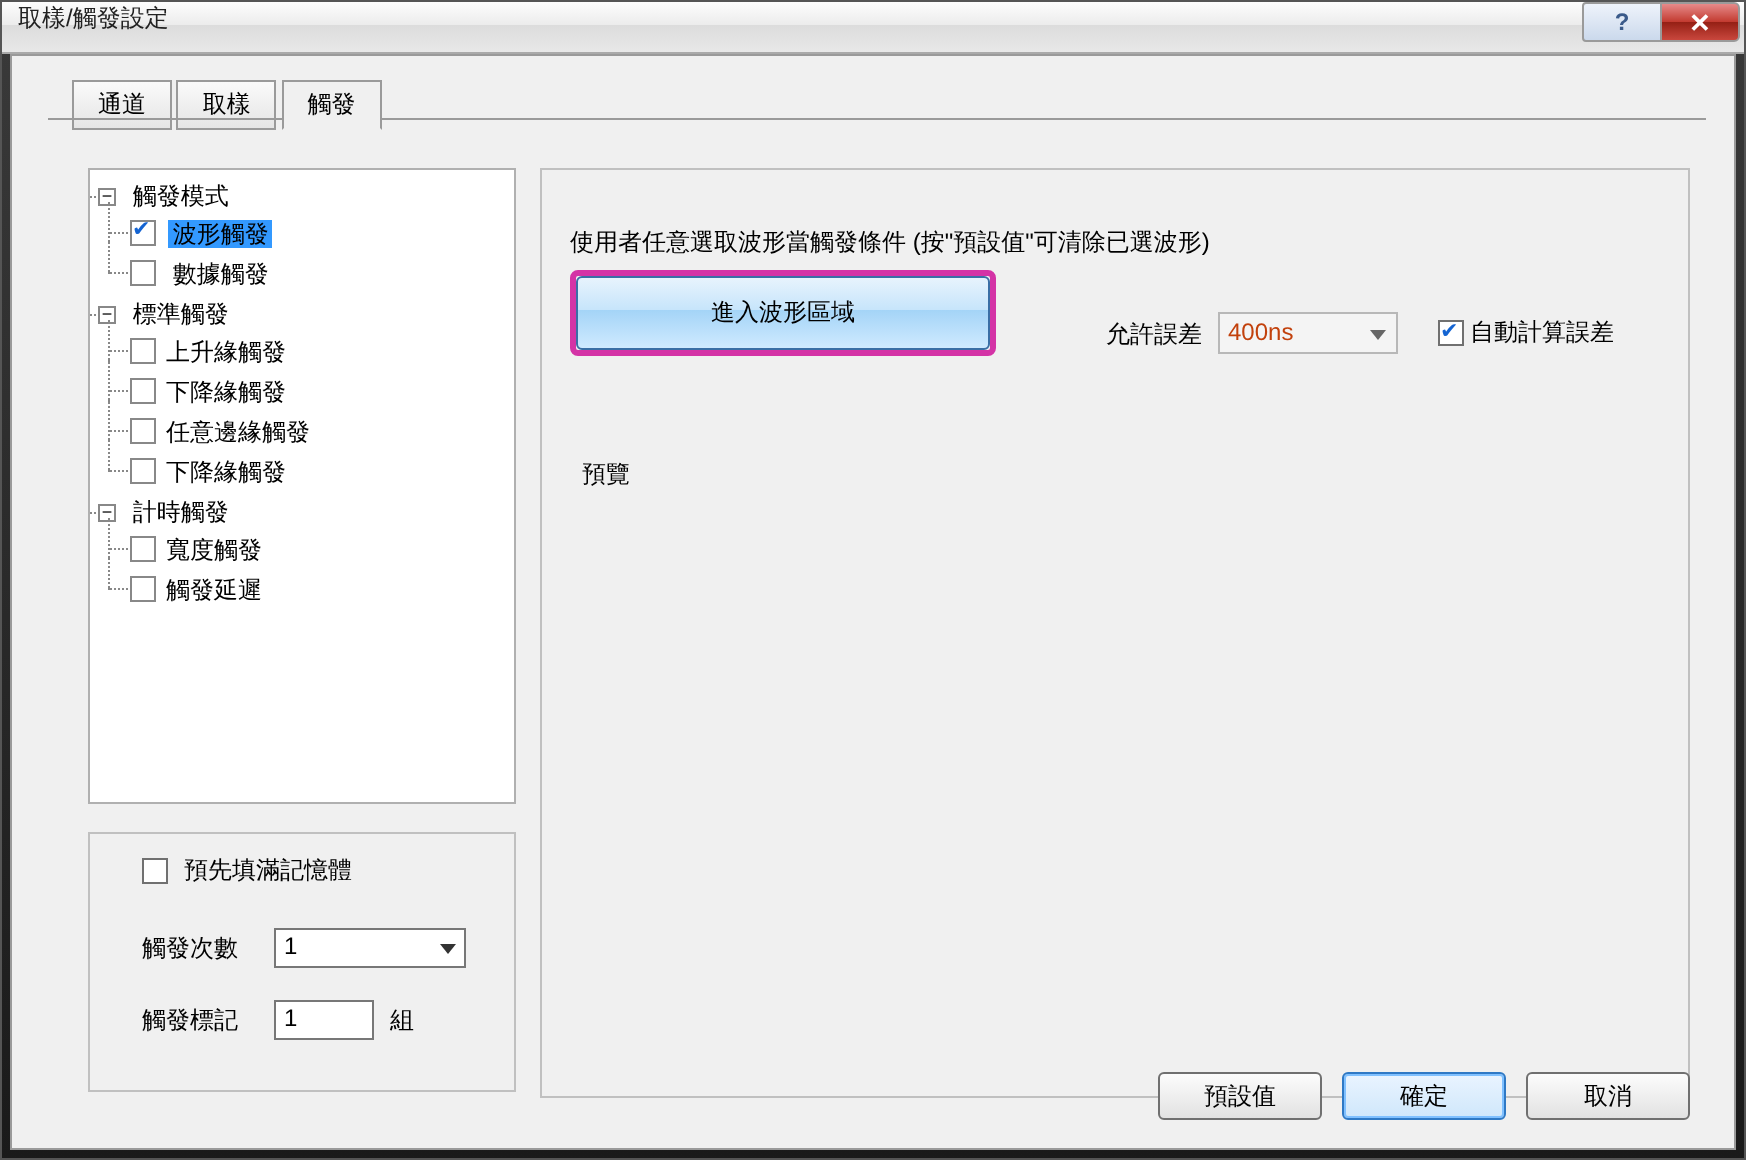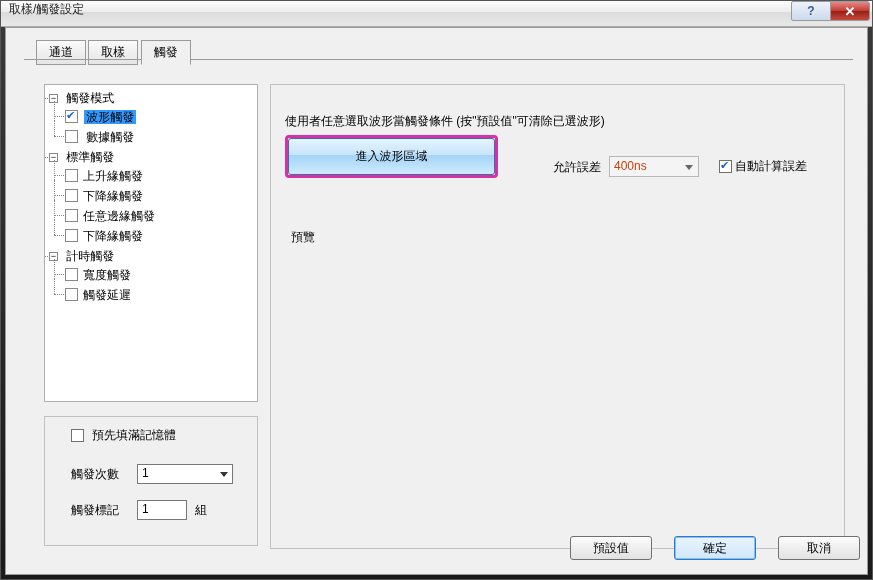--- a/index.html
+++ b/index.html
@@ -97,21 +97,21 @@
   .bottom-left {
     position:absolute; left:38px; top:388px; width:214px; height:130px;
     border:1px solid #c0c0c0; background:#f0f0f0; padding:10px 10px;
   }
   .bl-row { display:flex; align-items:center; margin-bottom:16px; gap:8px;padding-left:16px;}
   .bl-row:first-child{margin-bottom:20px;}
   .small-select{ border:1px solid #777; background:#fff; width:96px; height:20px; padding:1px 4px; position:relative;}
   .small-select::after{content:"";position:absolute;right:4px;top:7px;width:0;height:0;border-left:4px solid transparent;border-right:4px solid transparent;border-top:5px solid #333;}
   .small-input{ border:1px solid #777; background:#fff; width:50px; height:20px; padding:1px 4px;}
   
-  .footer-btns{ position:absolute; right:7px; bottom:14px; display:flex; gap:22px;padding-left:36px;}
+  .footer-btns{ position:absolute; right:22px; bottom:14px; display:flex; gap:10px;padding-left:36px;}
   .dlg-btn{ width:82px; height:24px; border:1px solid #707070; border-radius:3px;
     display:flex;align-items:center;justify-content:center;
     background:linear-gradient(to bottom,#fcfcfc,#e2e2e2);}
   .dlg-btn.primary{ border:1px solid #2f79c5; box-shadow:0 0 0 1px #7fc0ff inset;
     background:linear-gradient(to bottom,#eaf4ff,#cfe7fb);}
 </style>
 </head>
 <body>
 
 <div class="window">

